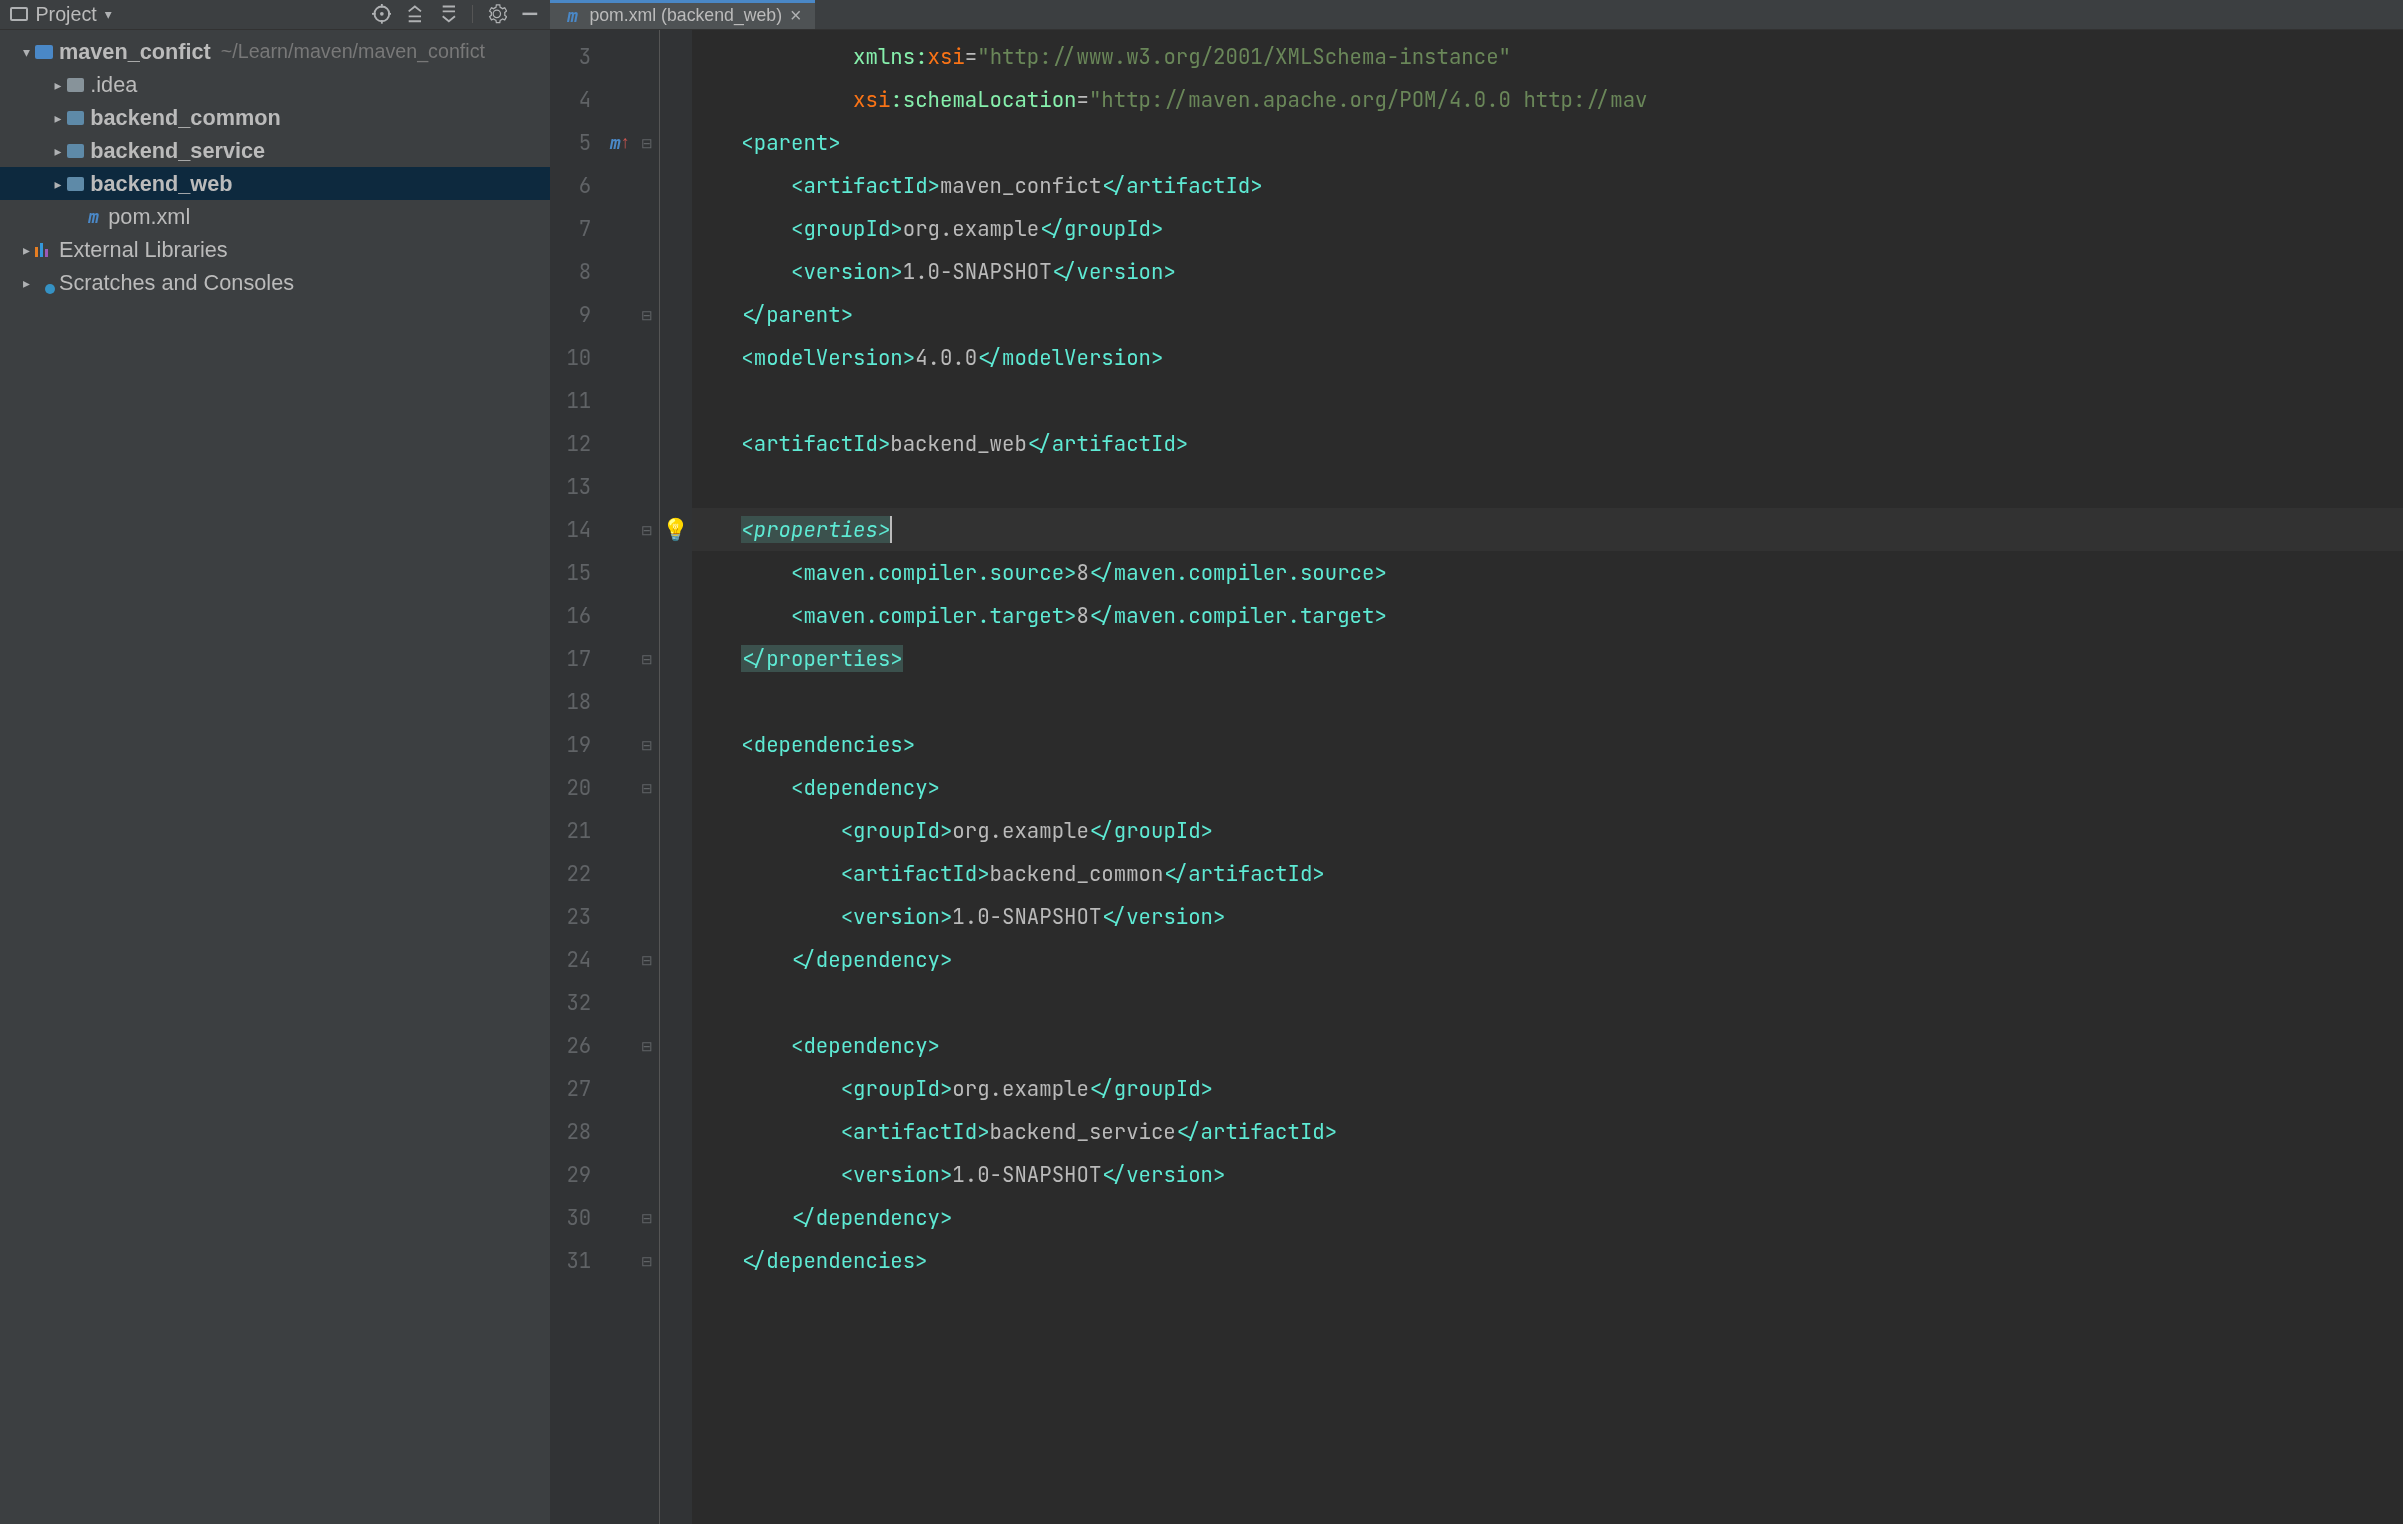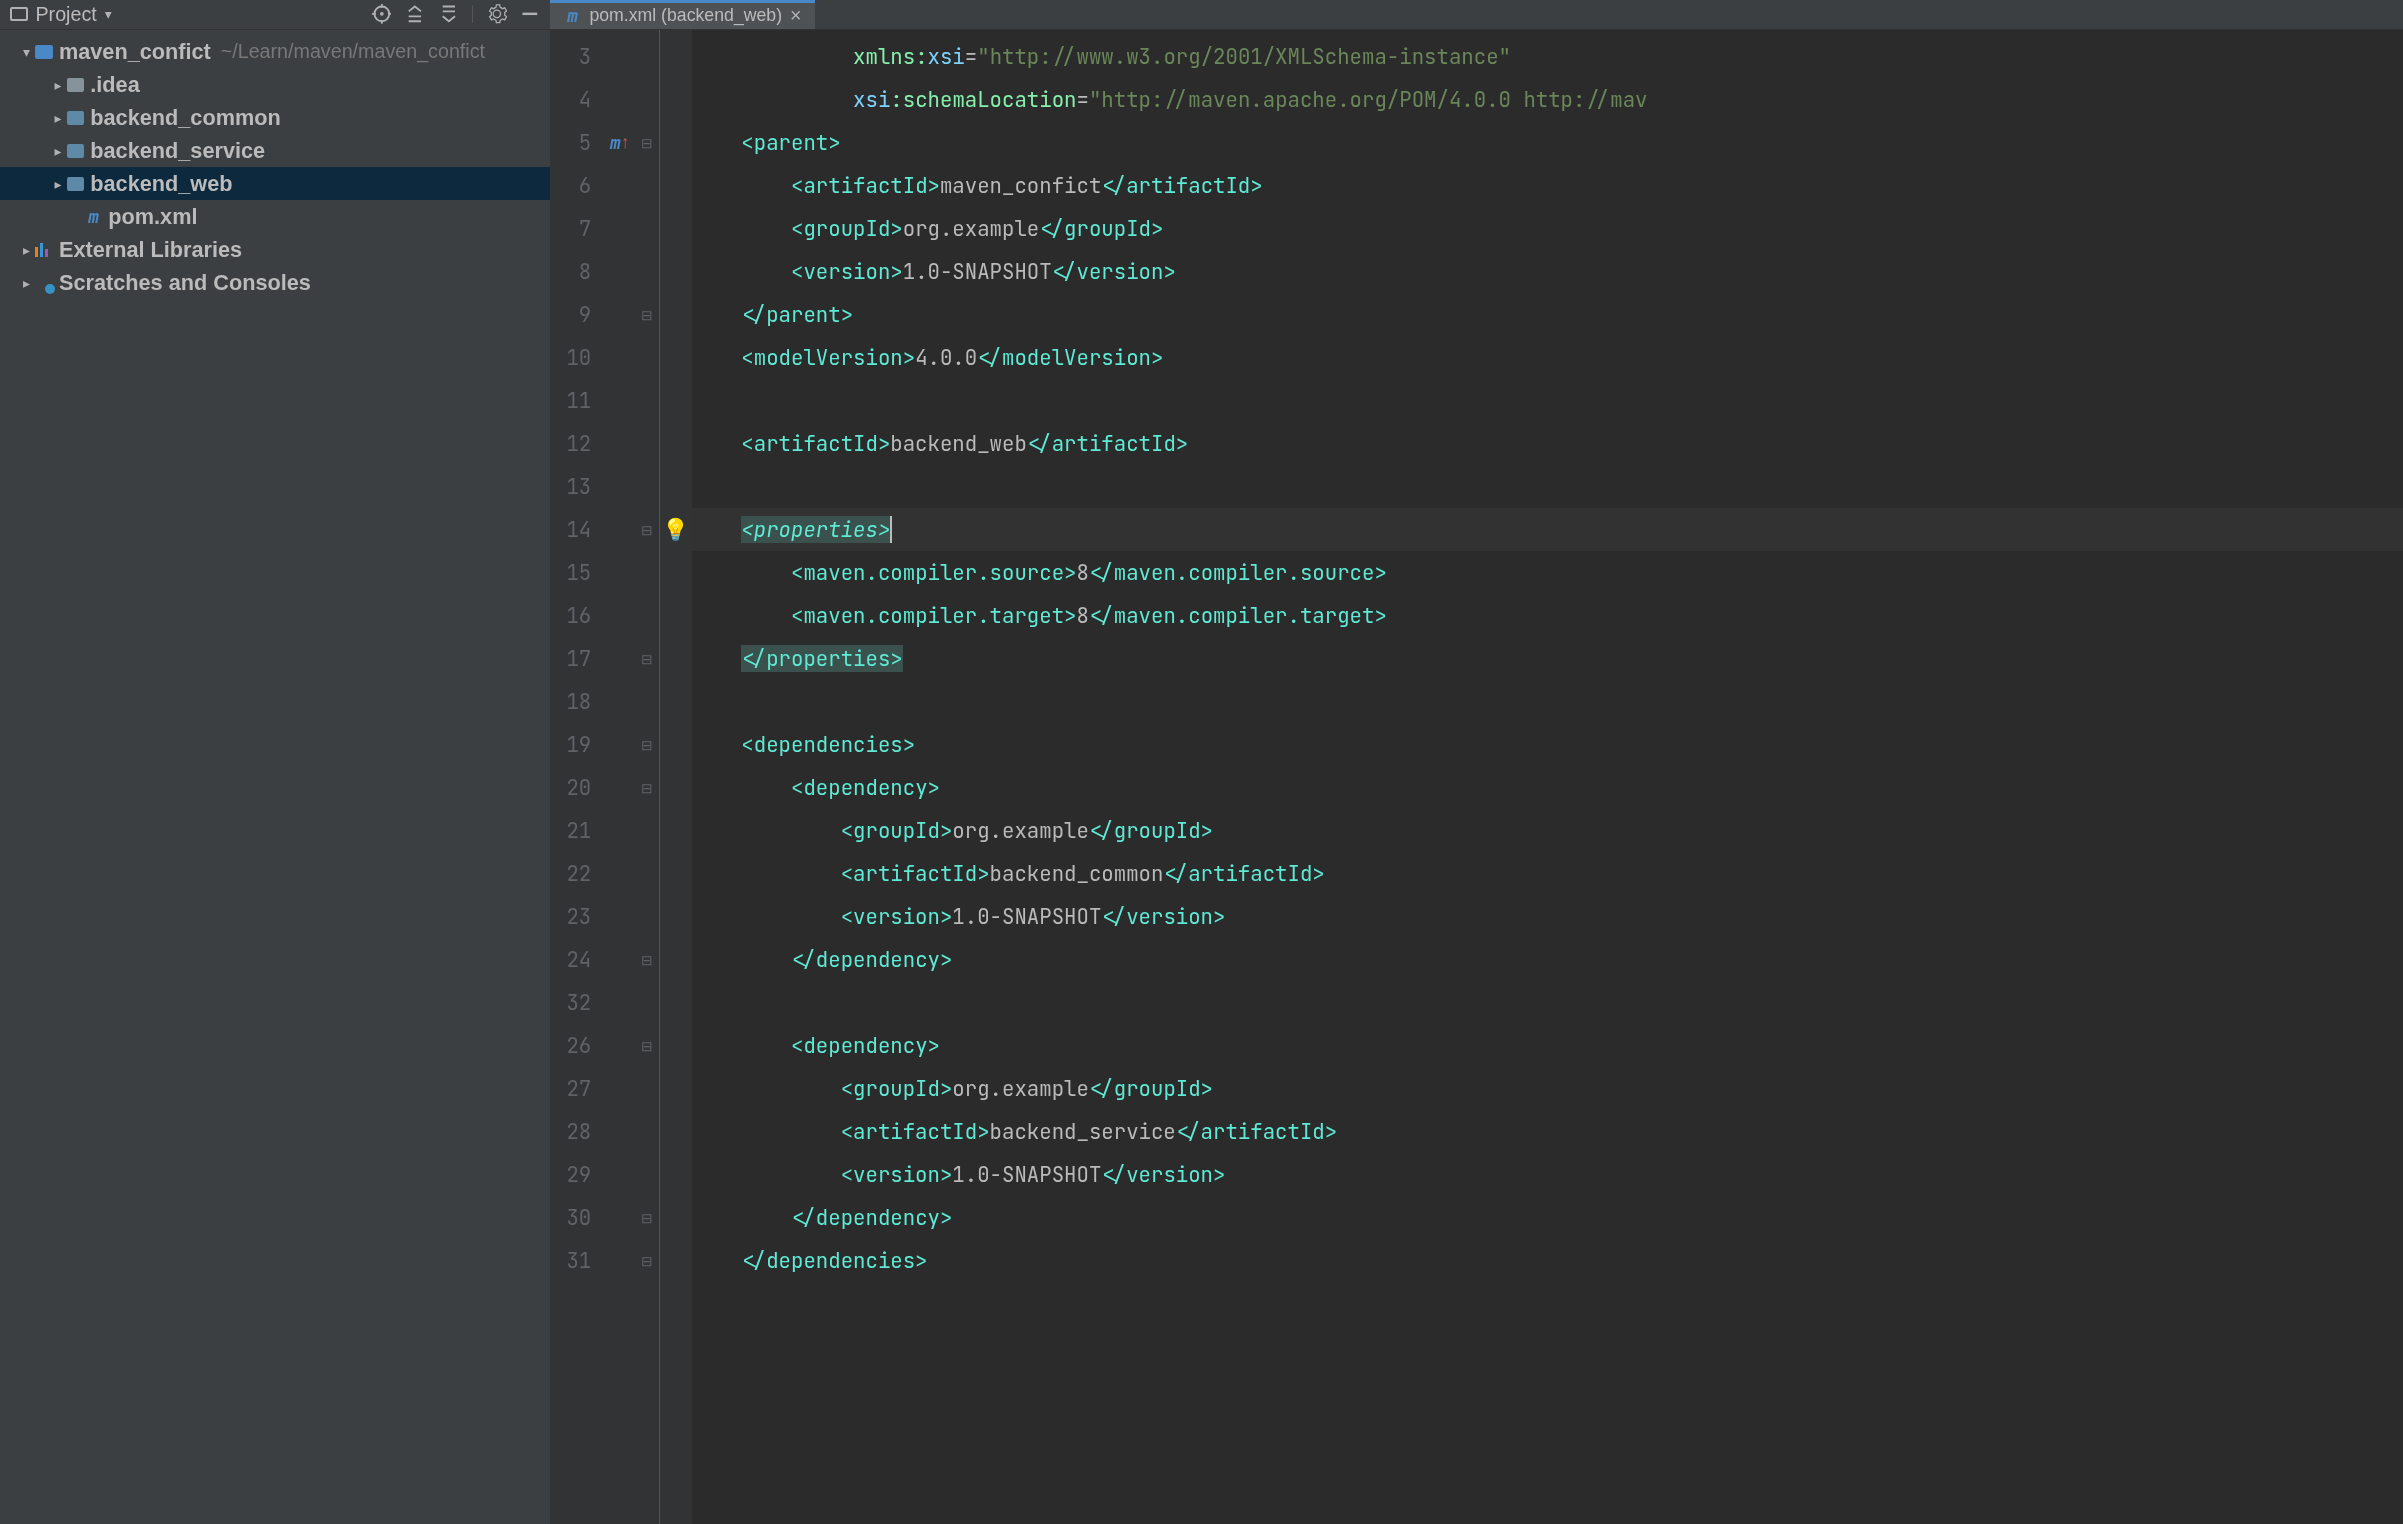--- a/index.html
+++ b/index.html
@@ -31,21 +31,21 @@
     
     
     .tree { flex: 1; padding-top: 5.9px; overflow: auto; background: #3c3f41; }
     .tree-node { display: flex; align-items: center; height: 33px; cursor: pointer; padding-left: 0; }
     .tree-node.selected { background: #0d293e; }
     .expand-icon { width: 17.7px; display: inline-flex; justify-content: center; color: #afb1b3; font-size: 13.8px; }
     .node-icon { margin-right: 5.9px; display: inline-flex; align-items: center; }
     .folder-icon { width: 17.7px; height: 13.8px; background: #87939a; border-radius: 2px; }
     .folder-icon.module { background: #4a88c7; }
     .folder-icon.source { background: #5e8aa8; position: relative; }
-    .node-label { color: #bbbbbb; font-weight: 700; }
+    .node-label { color: #bbbbbb; font-weight: 400; }
     .node-label.bold { font-weight: 600; }
     .node-path { color: #787878; margin-left: 9.9px; font-size: 19.7px; }
     .m-icon { width: 17.7px; height: 17.7px; display: flex; align-items: center; justify-content: center; font-family: monospace; font-weight: bold; font-style: italic; color: #4a88c7; font-size: 17.7px; }
     .lib-icon { width: 17.7px; height: 13.8px; display: flex; gap: 2px; align-items: flex-end; }
     .lib-bar { width: 3px; }
     .lib-bar.b1 { height: 9.9px; background: #e67e22; }
     .lib-bar.b2 { height: 13.8px; background: #3498db; }
     .lib-bar.b3 { height: 7.9px; background: #9b59b6; }
     .scratch-icon { width: 17.7px; height: 17.7px; position: relative; }
     .scratch-fold { width: 15.8px; height: 13.8px; background: #87939a; border-radius: 2px; }
@@ -71,21 +71,21 @@
     .up-arrow { color: #c75450; font-size: 17.7px; font-weight: bold; }
     .fold-mark { color: #606366; font-size: 13.8px; }
     .bulb { color: #f0a732; font-size: 21.7px; }
     .bulb-col { width: 31.5px; padding-top: 5.9px; }
     
     .code { flex: 1; font-family: "JetBrains Mono", Menlo, monospace; font-size: 20.7px; line-height: 43px; padding-top: 5.9px; white-space: pre; overflow: hidden; }
     .code-line { height: 43px; }
     .code-line.current { background: #323232; font-style: italic; }
     .hl-tag { color: #5eead4; }
     .hl-attr { color: #86efac; }
-    .hl-ns { color: #7dd3fc; }
+    .hl-ns { color: #f97316; }
     .hl-str { color: #6a8759; }
     .hl-text { color: #bababa; }
     .hl-matched { background: #3b514d; }
     .cursor-caret { border-left: 2px solid #bbbbbb; }
   </style>
 </head>
 <body>
 
 <div class="main-container">
 

